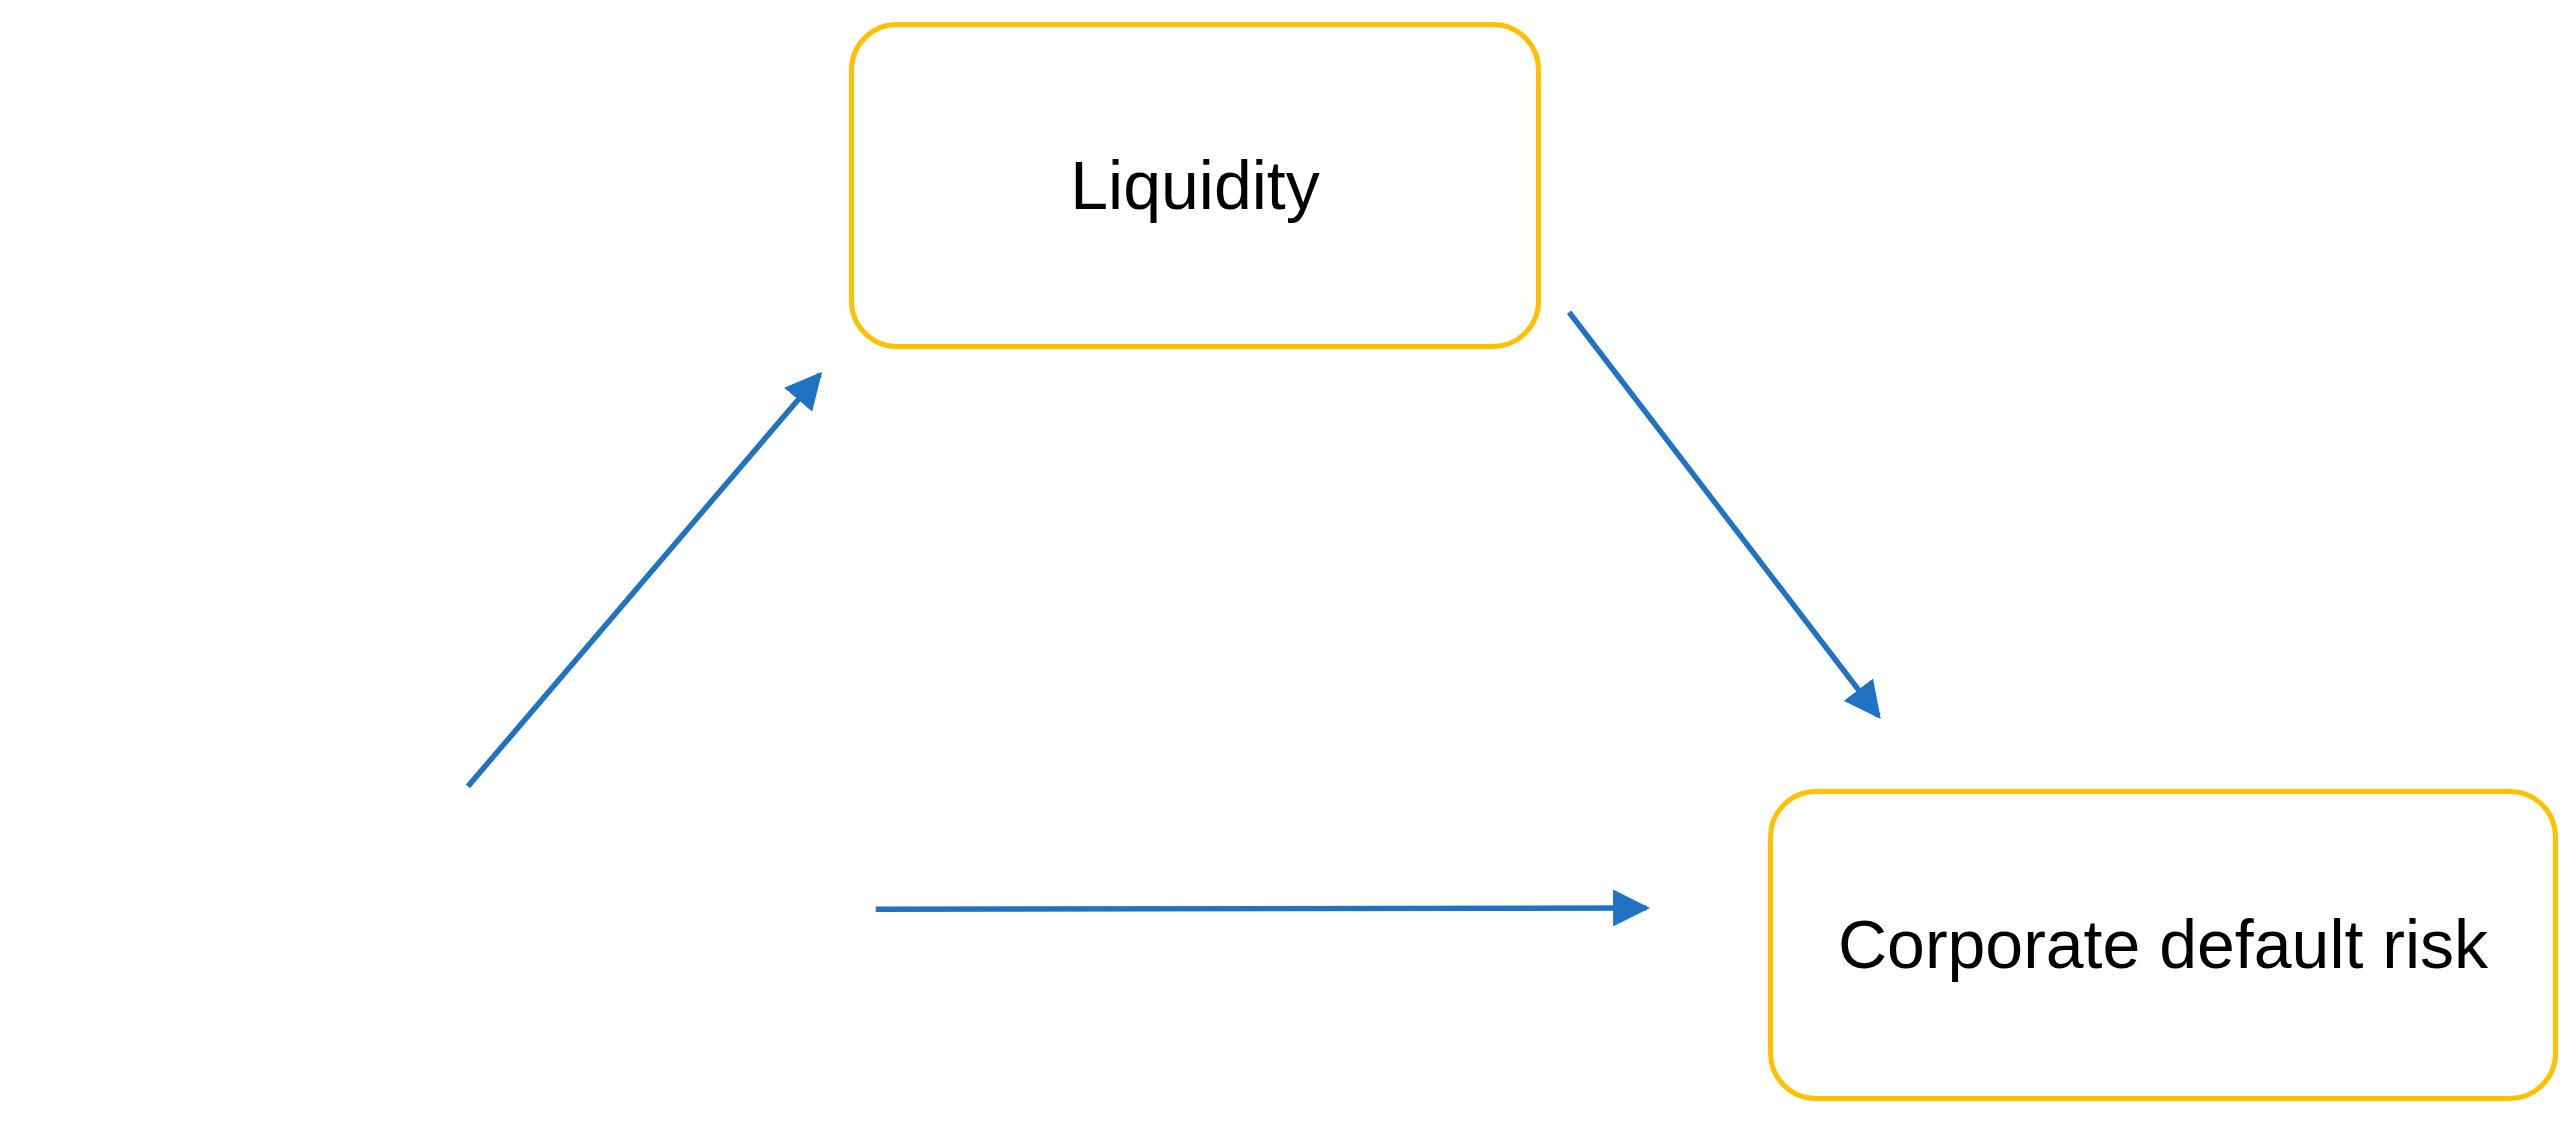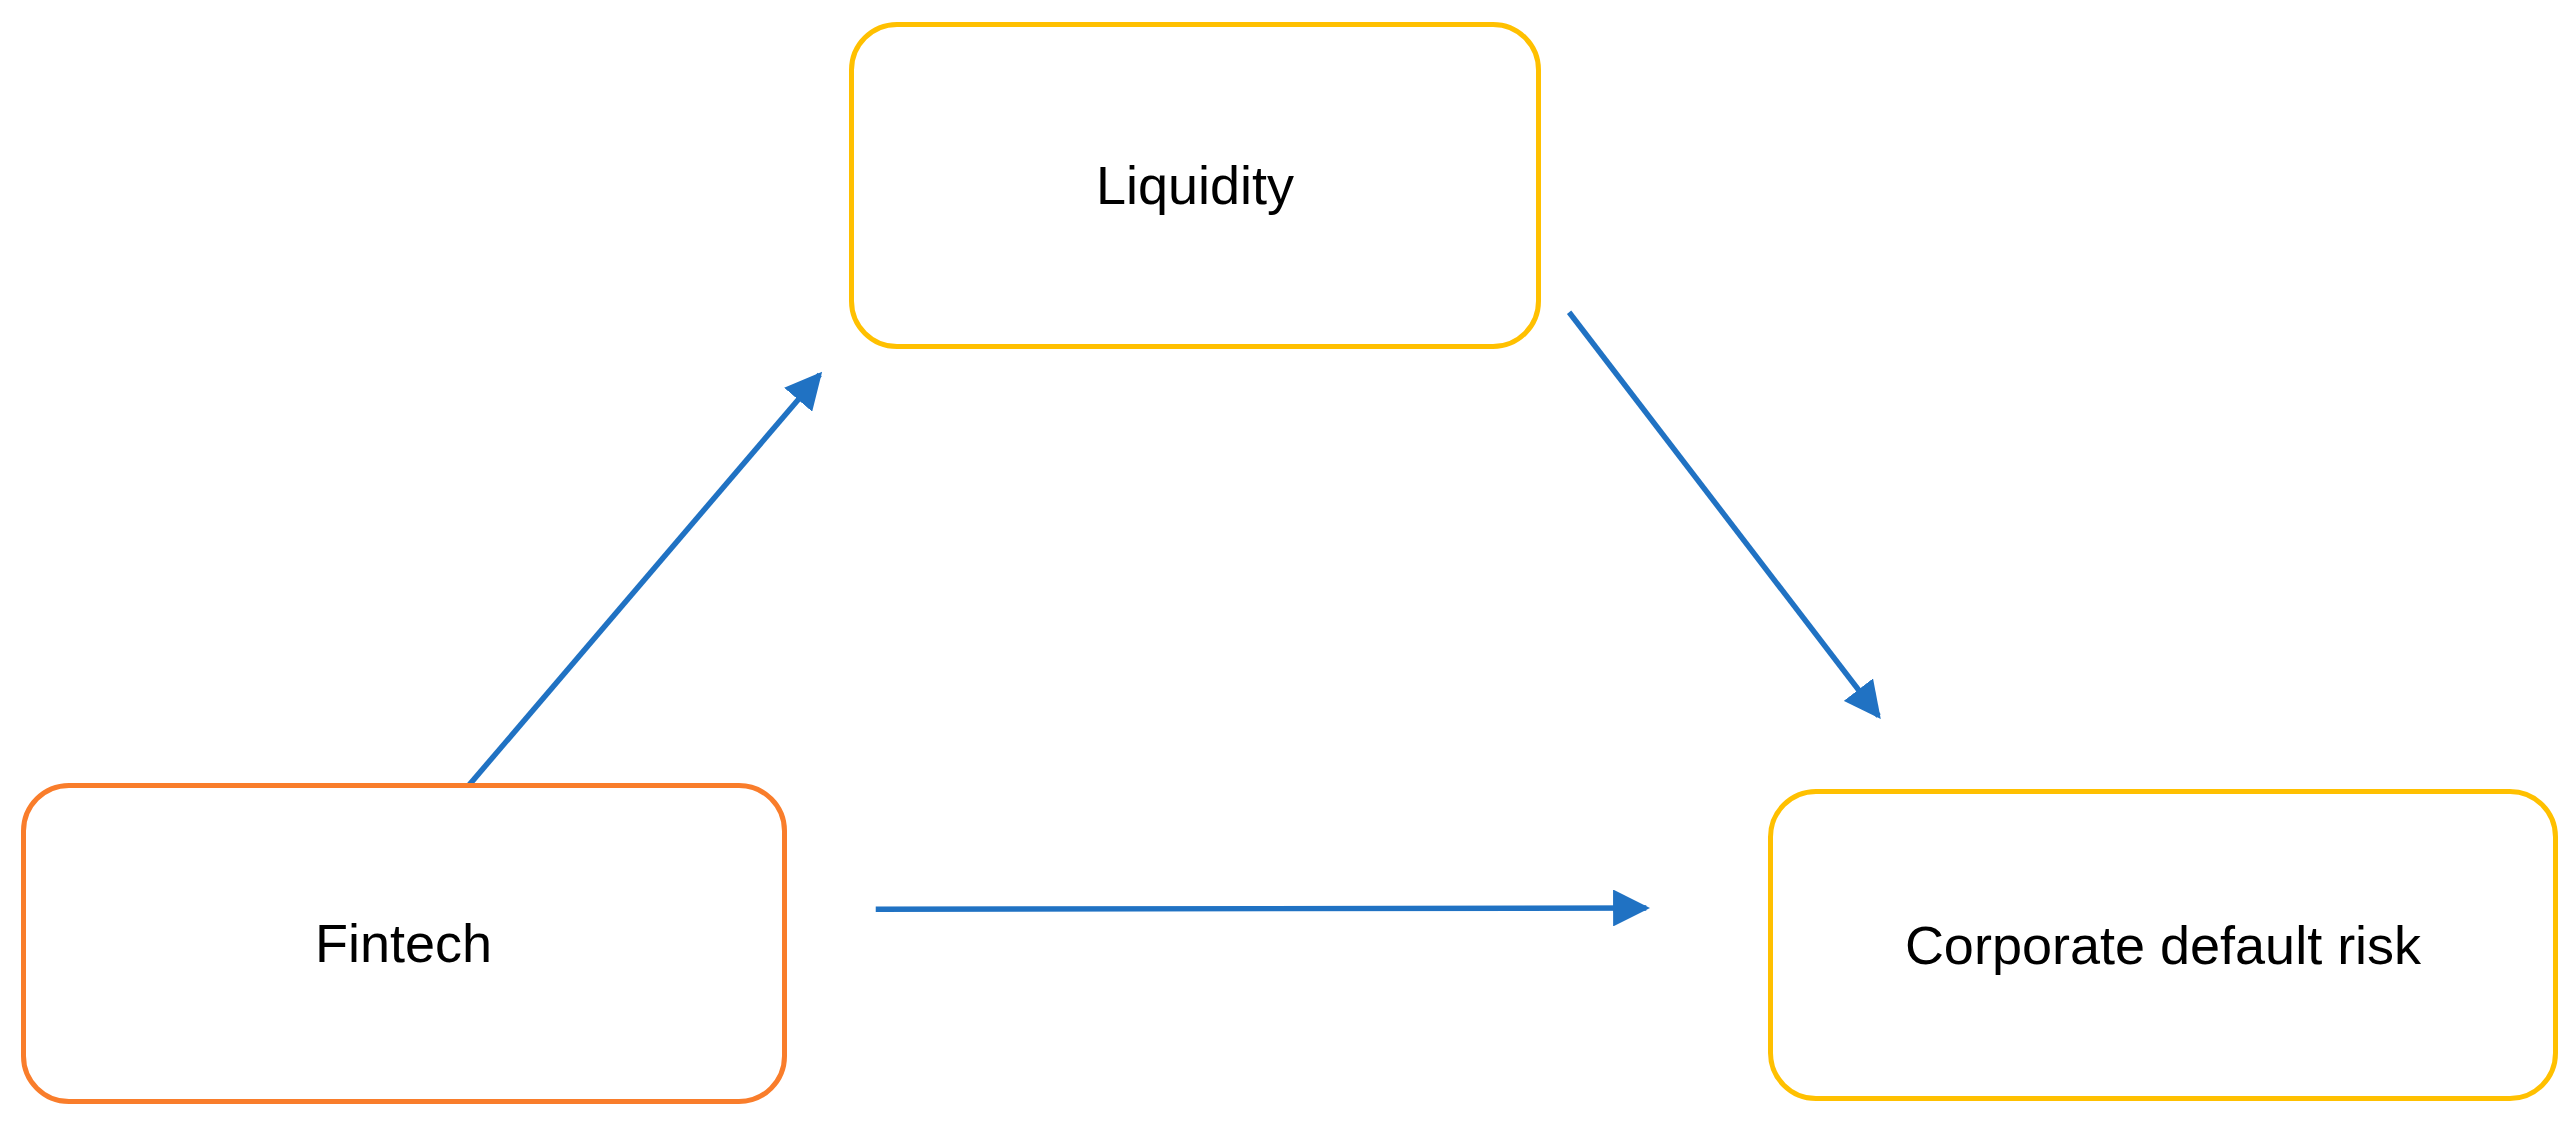--- a/index.html
+++ b/index.html
@@ -29,21 +29,21 @@
     border-style: solid;
     border-width: 5.5px;
     border-radius: 48px;
     background: #FFFFFF;
     display: flex;
     align-items: center;
     justify-content: center;
     text-align: center;
   }
   .node-label {
-    font-size: 54px;
+    font-size: 68px;
     line-height: 1.2;
     color: #000000;
     letter-spacing: 0;
   }
   .node-liquidity {
     left: 849px;
     top: 22px;
     width: 692px;
     height: 327px;
   }
@@ -77,22 +77,19 @@
 
     <line x1="2297" y1="457" x2="2750" y2="1048" stroke-width="8" marker-end="url(#head)" style="stroke: rgb(32, 114, 195);"></line>
 
     <line x1="1282" y1="1331" x2="2410" y2="1329" stroke-width="8" marker-end="url(#head)" style="stroke: rgb(32, 114, 195);"></line>
   </svg>
 
   <div class="node node-liquidity" style="border-color: rgb(255, 192, 0);">
     <span class="node-label" style="color: rgb(0, 0, 0);">Liquidity</span>
   </div>
 
-  <div class="node node-fintech" style="border-color: rgb(249, 125, 43);">
-    <span class="node-label" style="color: rgb(0, 0, 0);">Fintech</span>
-  </div>
 
   <div class="node node-corporate" style="border-color: rgb(255, 192, 0); margin-top: 32px;">
     <span class="node-label" style="color: rgb(0, 0, 0);">Corporate default risk</span>
   </div>
 
 </div>
 
 
 </body></html>

